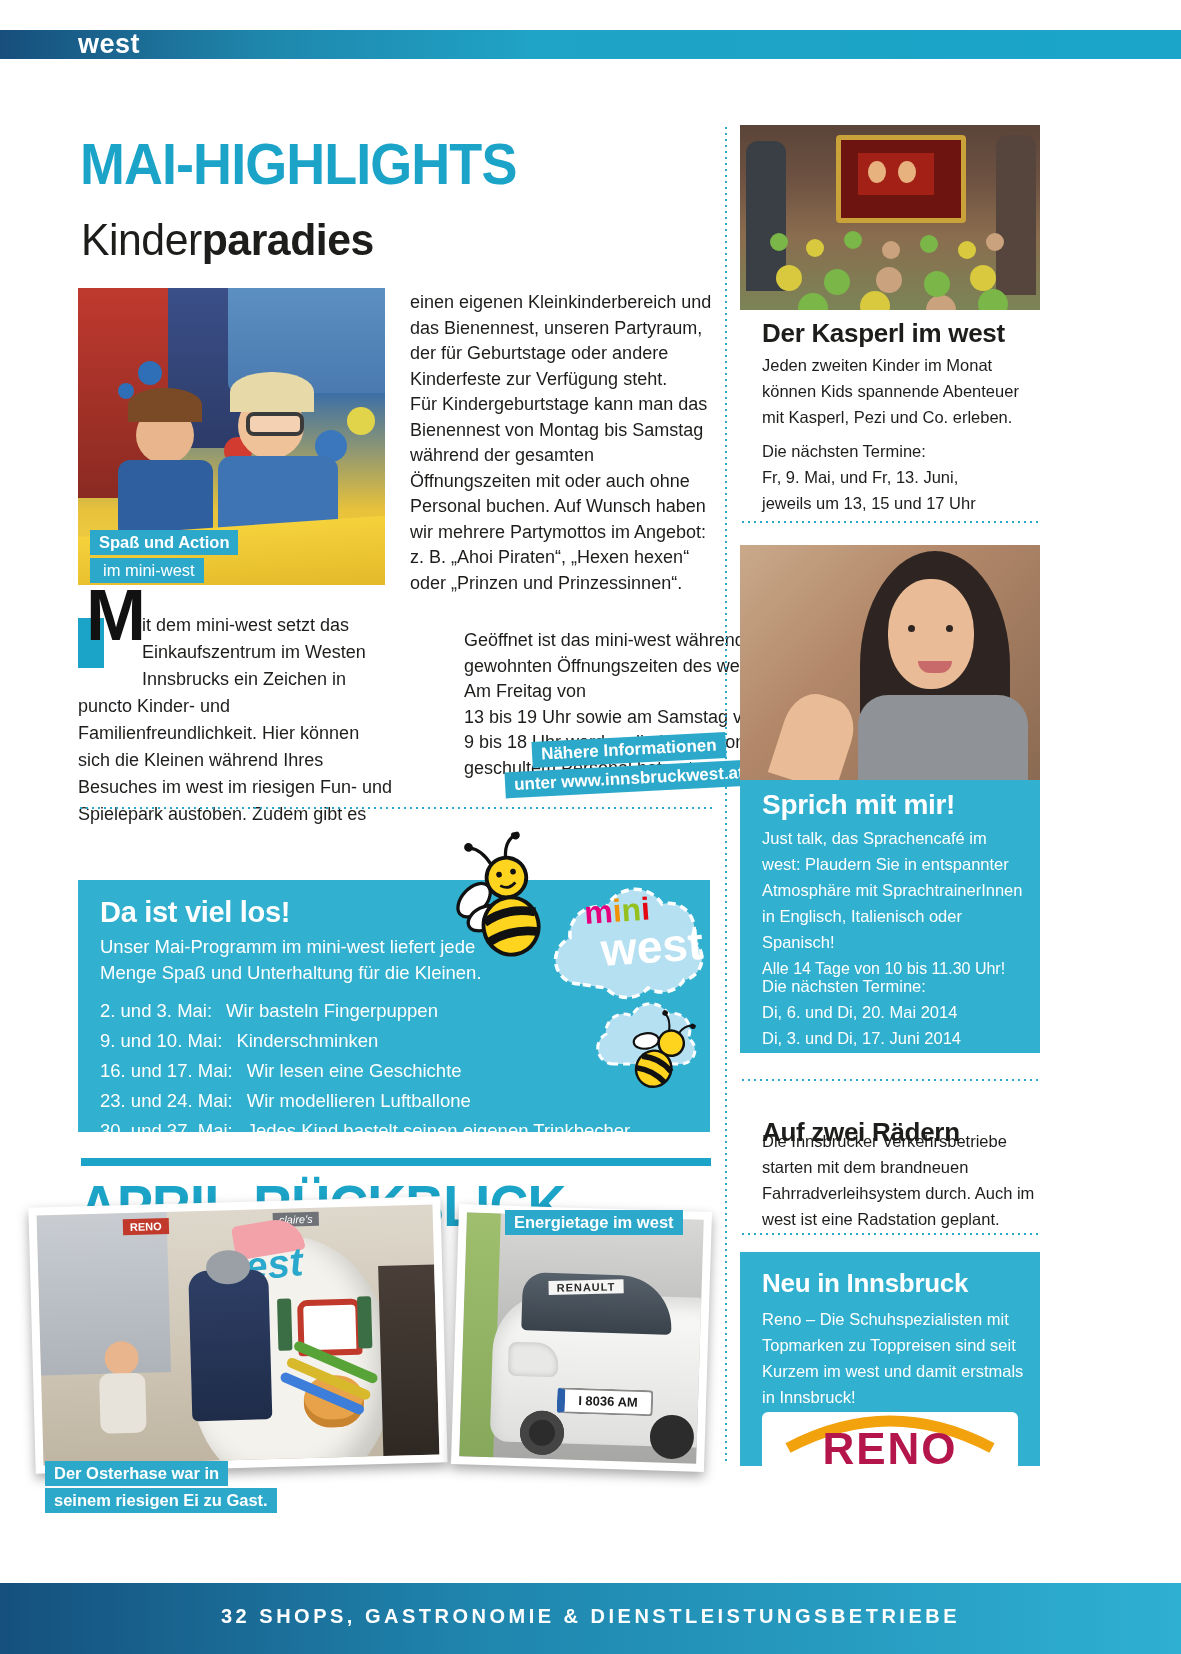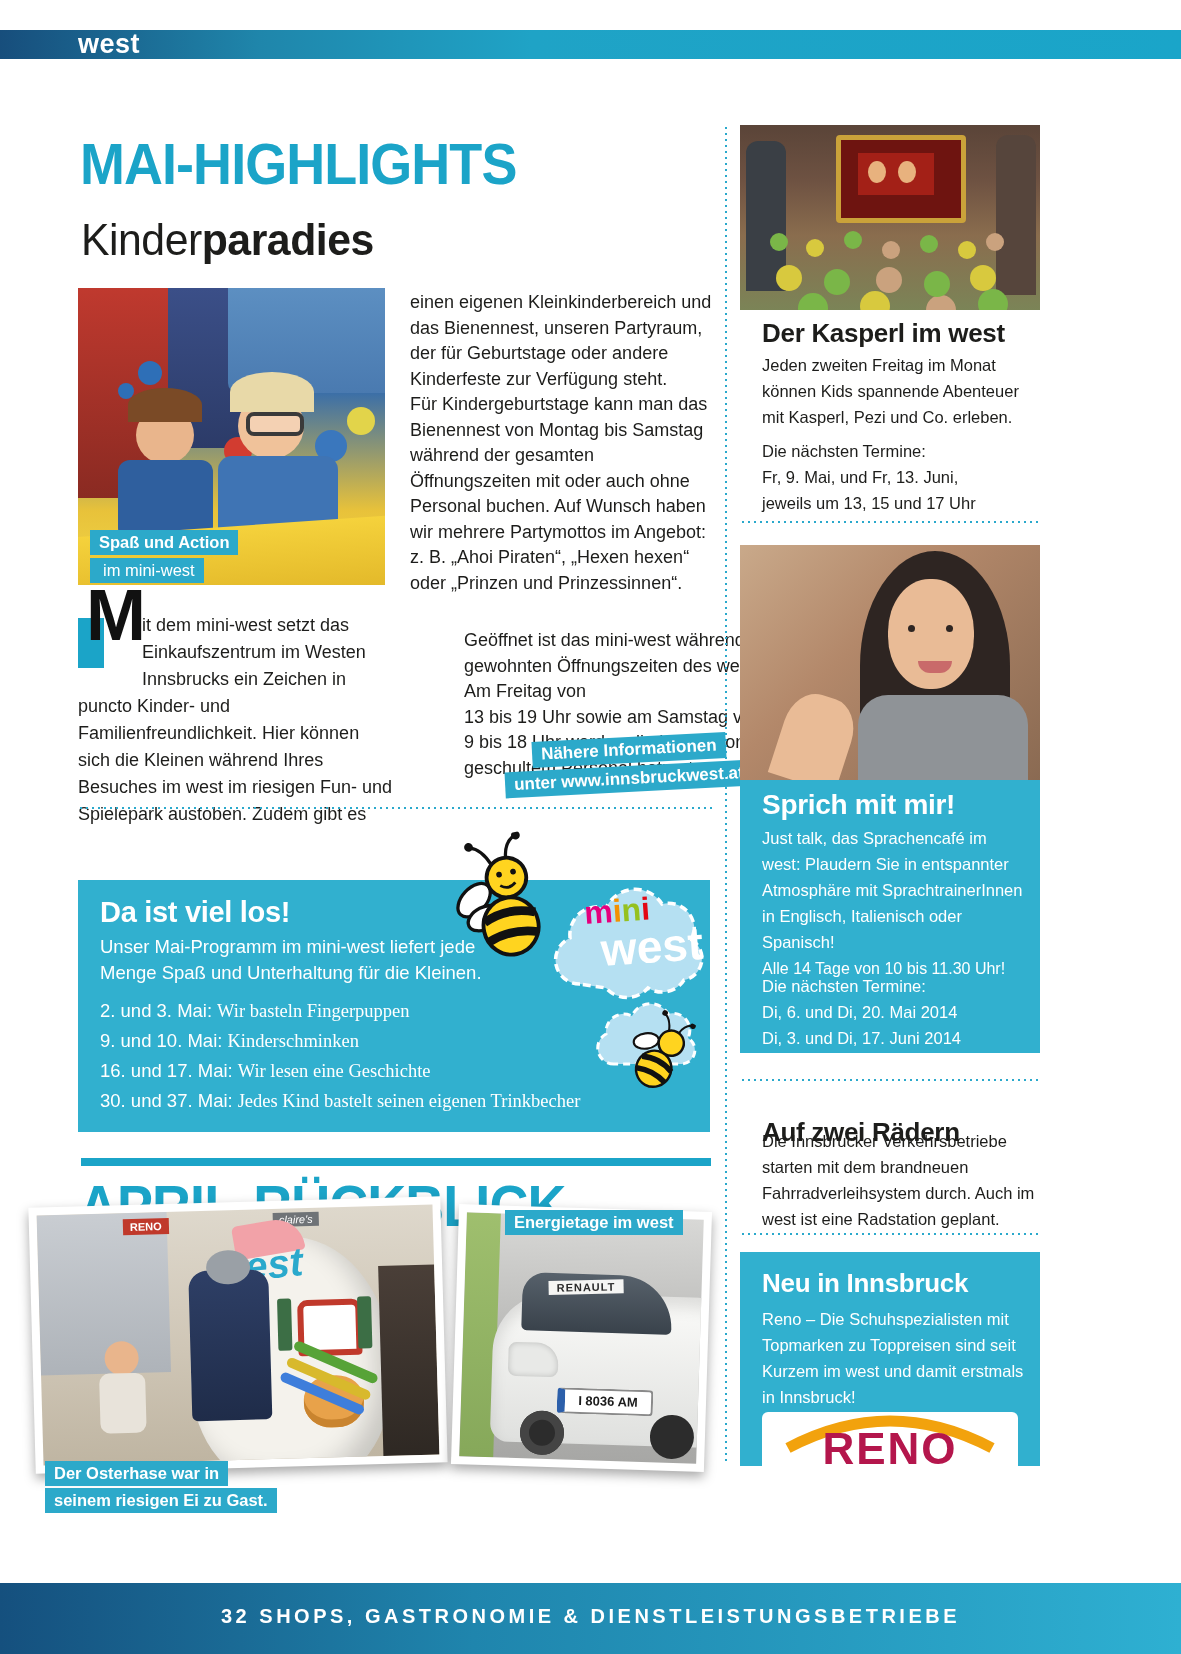--- a/index.html
+++ b/index.html
@@ -32,21 +32,21 @@
   
   .chip{display:inline-block;background:#2ca9ca;color:#fff;padding:3px 9px;font-size:16.5px;font-weight:600;white-space:nowrap;}
   
   .panel{position:absolute;background:#31b0cf;color:#fff;}
   
   .photo{position:absolute;overflow:hidden;}
   .frame{position:absolute;background:#fff;padding:8px;box-shadow:0 5px 12px rgba(0,0,0,.35);}
   .frame .photo{position:relative;}
   
   .prog-item{font-size:18.5px;line-height:30px;white-space:nowrap;}
-  .prog-item .item-text{margin-left:5px;font-family:Liberation Serif, serif;}
+  .prog-item .item-text{margin-left:14px;}
   
   .dropcap-wrap{float:left;position:relative;width:58px;height:56px;margin:2px 6px 0 0;}
   .dropcap-bg{position:absolute;left:0;top:4px;width:26px;height:50px;background:#1ba4c8;}
   .dropcap{position:absolute;left:8px;top:-12px;font-size:72px;font-weight:bold;color:#111;}
   
   .mini-letter{font-weight:bold;font-size:32px;}
   .west-word{font-weight:bold;font-size:46px;color:#fff;letter-spacing:0;}
 </style>
 </head>
 <body>
@@ -93,20 +93,21 @@
 
   <div class="dots-h" style="left:78px;top:806px;width:634px;"></div>
 
   <div class="panel" style="left:78px;top:880px;width:632px;height:252px;">
     <div class="h3" style="position:absolute;left:22px;top:16px;font-size:29px;">Da ist viel los!</div>
     <div style="position:absolute;left:22px;top:54px;width:400px;font-size:18.5px;line-height:26px;">Unser Mai-Programm im mini-west liefert jede Menge Spaß und Unterhaltung für die Kleinen.</div>
     <div style="position:absolute;left:22px;top:116px;">
       <div class="prog-item"><span class="bold">2. und 3. Mai:</span><span class="item-text">Wir basteln Fingerpuppen</span></div>
       <div class="prog-item"><span class="bold">9. und 10. Mai:</span><span class="item-text">Kinderschminken</span></div>
       <div class="prog-item"><span class="bold">16. und 17. Mai:</span><span class="item-text">Wir lesen eine Geschichte</span></div>
+      <div class="prog-item"><span class="bold">23. und 24. Mai:</span><span class="item-text">Wir modellieren Luftballone</span></div>
       <div class="prog-item"><span class="bold">30. und 37. Mai:</span><span class="item-text">Jedes Kind bastelt seinen eigenen Trinkbecher</span></div>
     </div>
 
     <svg style="position:absolute;left:460px;top:-4px;" width="170" height="140" viewBox="0 0 170 140">
       <path d="M42,108 a24,24 0 0 1 -10,-46 a28,28 0 0 1 36,-30 a32,32 0 0 1 56,-4 a26,26 0 0 1 30,36 a22,22 0 0 1 -8,40 a26,26 0 0 1 -36,8 a28,28 0 0 1 -42,0 z" fill="#b5e0f2" stroke="#ffffff" stroke-width="3.5" stroke-dasharray="8 5"></path>
     </svg>
     <div style="position:absolute;left:508px;top:16px;transform:rotate(-4deg);">
       <div style="line-height:26px;">
         <span class="mini-letter" style="color:#e5007d;">m</span><span class="mini-letter" style="color:#f29100;">i</span><span class="mini-letter" style="color:#95c11f;">n</span><span class="mini-letter" style="color:#e30613;">i</span>
       </div>
@@ -186,21 +187,21 @@
 
   <div class="photo" style="left:740px;top:125px;width:300px;height:185px;background:linear-gradient(180deg,#5a4438 0%,#6e5242 30%,#8a6d4e 60%,#7b8457 100%);">
     <div style="position:absolute;left:96px;top:10px;width:120px;height:78px;background:#6e1410;border:5px solid #caa23a;border-radius:4px;"></div>
     <div style="position:absolute;left:118px;top:28px;width:76px;height:42px;background:#a32017;"></div>
     <div style="position:absolute;left:128px;top:36px;width:18px;height:22px;border-radius:50%;background:#e8b27e;box-shadow:30px 0 0 #e8b27e;"></div>
     <div style="position:absolute;left:6px;top:16px;width:40px;height:150px;background:#3a3f45;border-radius:12px 12px 0 0;"></div>
     <div style="position:absolute;left:256px;top:10px;width:40px;height:160px;background:#56453c;border-radius:12px 12px 0 0;"></div>
     <div style="position:absolute;left:30px;top:108px;width:18px;height:18px;border-radius:50%;background:#7ab648;box-shadow:36px 6px 0 #d8c93e, 74px -2px 0 #7ab648, 112px 8px 0 #caa27e, 150px 2px 0 #7ab648, 188px 8px 0 #d8c93e, 216px 0 0 #caa27e, 10px 36px 0 4px #d8c93e, 58px 40px 0 4px #7ab648, 110px 38px 0 4px #caa27e, 158px 42px 0 4px #7ab648, 204px 36px 0 4px #d8c93e, 34px 66px 0 6px #7ab648, 96px 64px 0 6px #d8c93e, 162px 68px 0 6px #caa27e, 214px 62px 0 6px #7ab648;"></div>
   </div>
   <div style="position:absolute;left:762px;top:318px;" class="h3">Der Kasperl im west</div>
-  <div class="sidebar-text" style="position:absolute;left:762px;top:352px;width:282px;">Jeden zweiten Freitag im Monat können Kids spannende Abenteuer mit Kasperl, Pezi und Co. erleben.</div>
+  <div class="sidebar-text" style="position:absolute;left:762px;top:352px;width:282px;">Jeden zweiten Kinder im Monat können Kids spannende Abenteuer mit Kasperl, Pezi und Co. erleben.</div>
   <div class="sidebar-text bold" style="position:absolute;left:762px;top:438px;">Die nächsten Termine:</div>
   <div class="sidebar-text" style="position:absolute;left:762px;top:464px;">Fr, 9. Mai, und Fr, 13. Juni,</div>
   <div class="sidebar-text" style="position:absolute;left:762px;top:490px;">jeweils um 13, 15 und 17 Uhr</div>
   <div class="dots-h" style="left:740px;top:520px;width:300px;"></div>
 
   <div class="panel" style="left:740px;top:545px;width:300px;height:508px;">
     <div class="photo" style="left:0;top:0;width:300px;height:235px;background:linear-gradient(135deg,#c9a98a 0%,#b3886a 40%,#8a6a52 100%);">
       <div style="position:absolute;left:120px;top:6px;width:150px;height:230px;background:#2e2522;border-radius:50% 50% 30% 30%;"></div>
       <div style="position:absolute;left:148px;top:34px;width:86px;height:110px;background:#e9bb96;border-radius:48%;"></div>
       <div style="position:absolute;left:168px;top:80px;width:7px;height:7px;border-radius:50%;background:#2e2522;box-shadow:38px 0 0 #2e2522;"></div>

